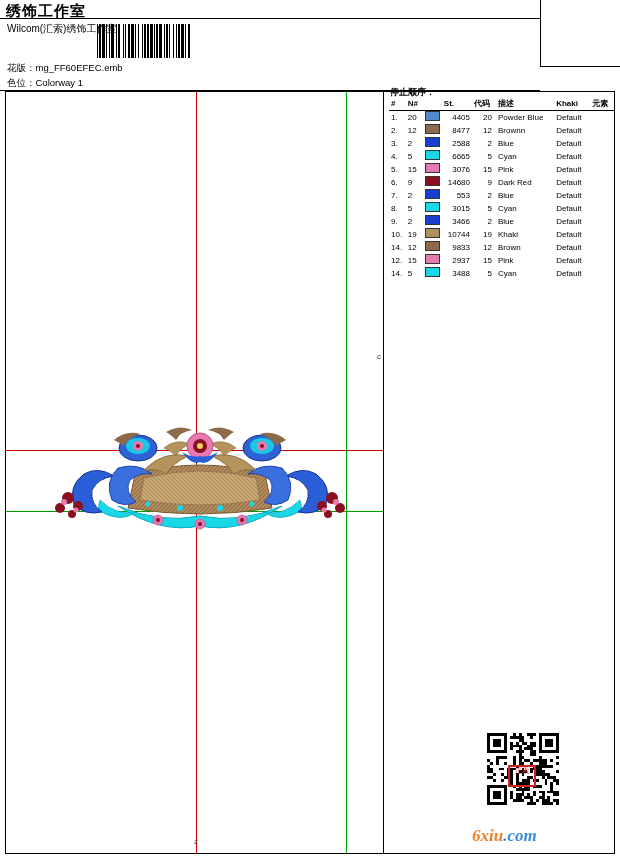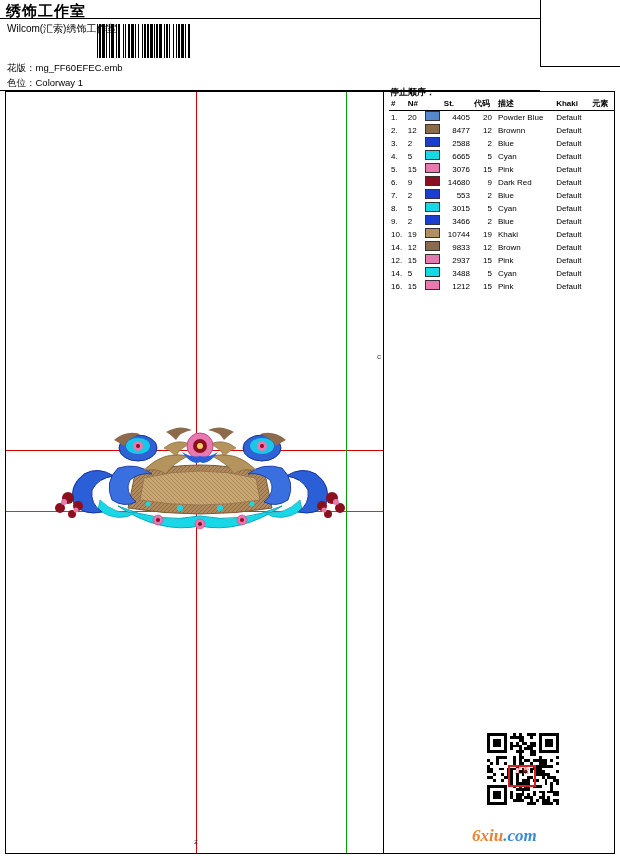--- a/index.html
+++ b/index.html
@@ -569,30 +569,20 @@
           <td class="c-brand">Default</td>
           <td class="c-el"></td>
         </tr>
         <tr>
           <td class="c-idx">14.</td>
           <td class="c-needle">5</td>
           <td class="c-sw"><span class="sw" style="background:#18d8e8"></span></td>
           <td class="c-code">3488</td>
           <td class="c-num">5</td>
           <td class="c-desc">Cyan</td>
-          <td class="c-brand">Default</td>
-          <td class="c-el"></td>
-        </tr>
-        <tr>
-          <td class="c-idx">16.</td>
-          <td class="c-needle">15</td>
-          <td class="c-sw"><span class="sw" style="background:#e878b0"></span></td>
-          <td class="c-code">1212</td>
-          <td class="c-num">15</td>
-          <td class="c-desc">Pink</td>
           <td class="c-brand">Default</td>
           <td class="c-el"></td>
         </tr>
       </tbody>
   </table>
 
   <div class="qr">
       <div class="cell" style="left:0px;top:0px;width:2.88px;height:2.88px;background:#000"></div>
       <div class="cell" style="left:2.88px;top:0px;width:2.88px;height:2.88px;background:#000"></div>
       <div class="cell" style="left:5.76px;top:0px;width:2.88px;height:2.88px;background:#000"></div>

